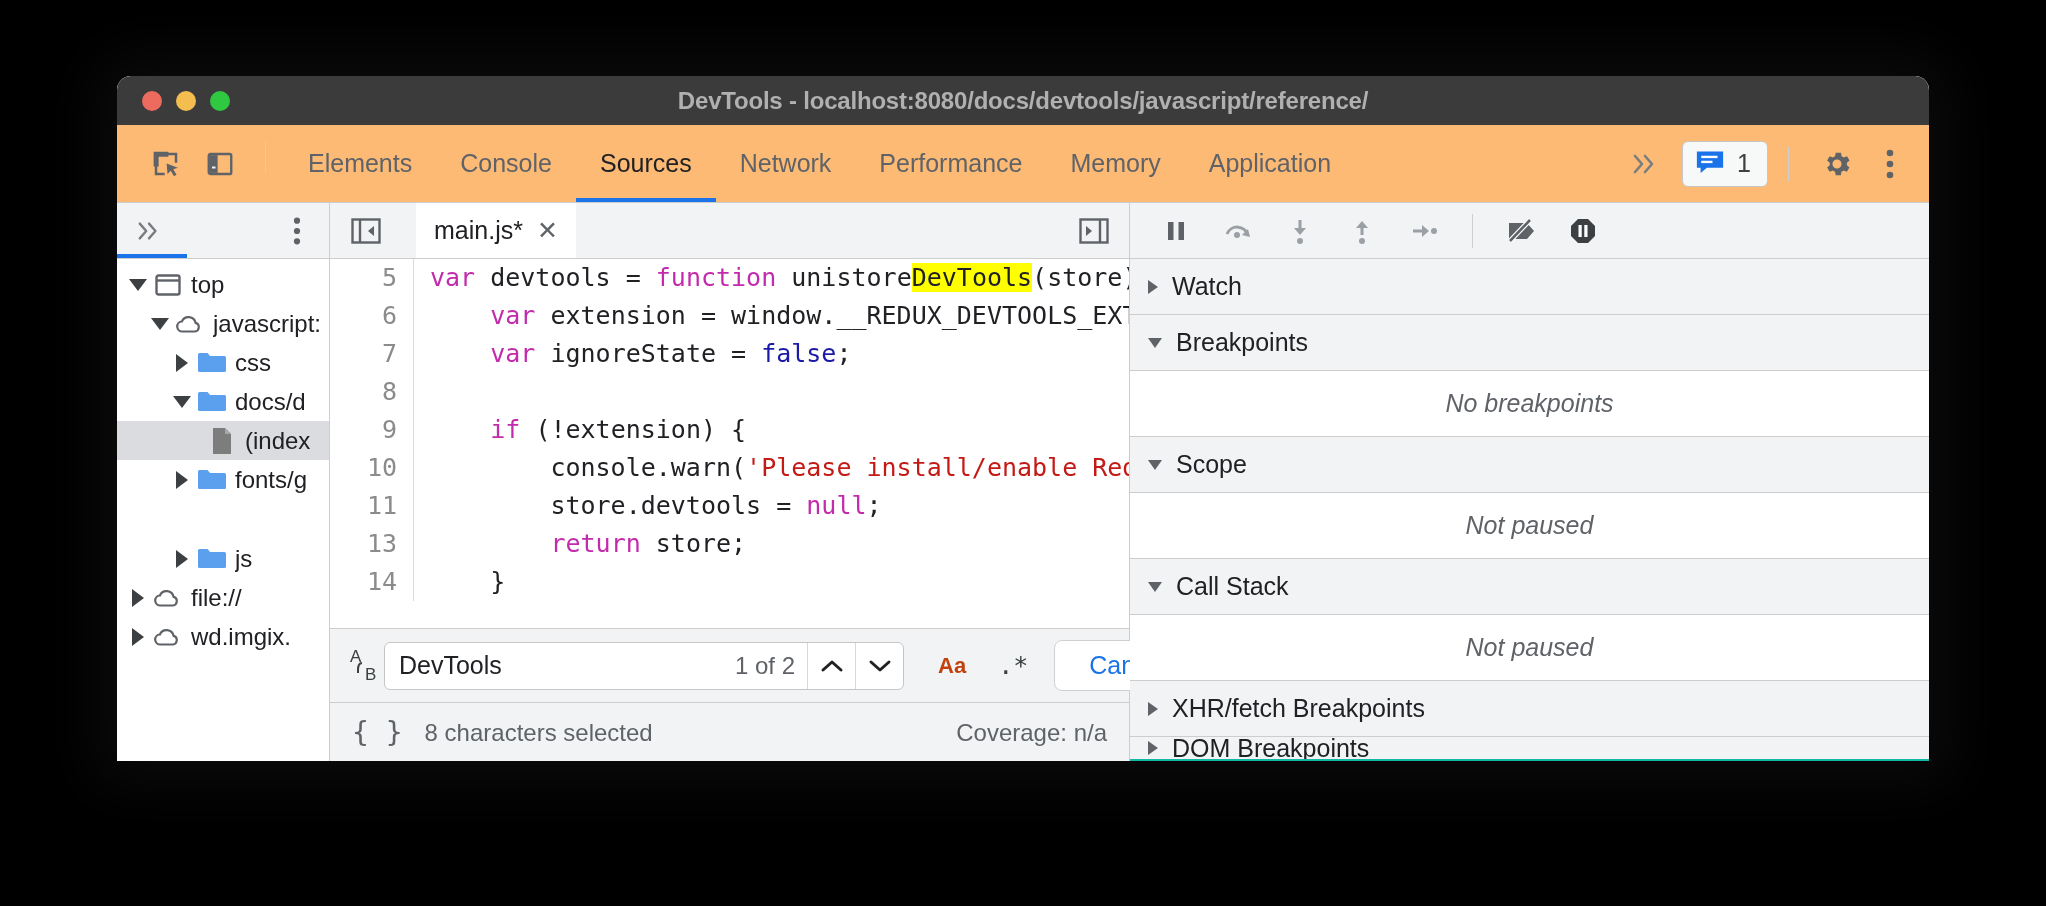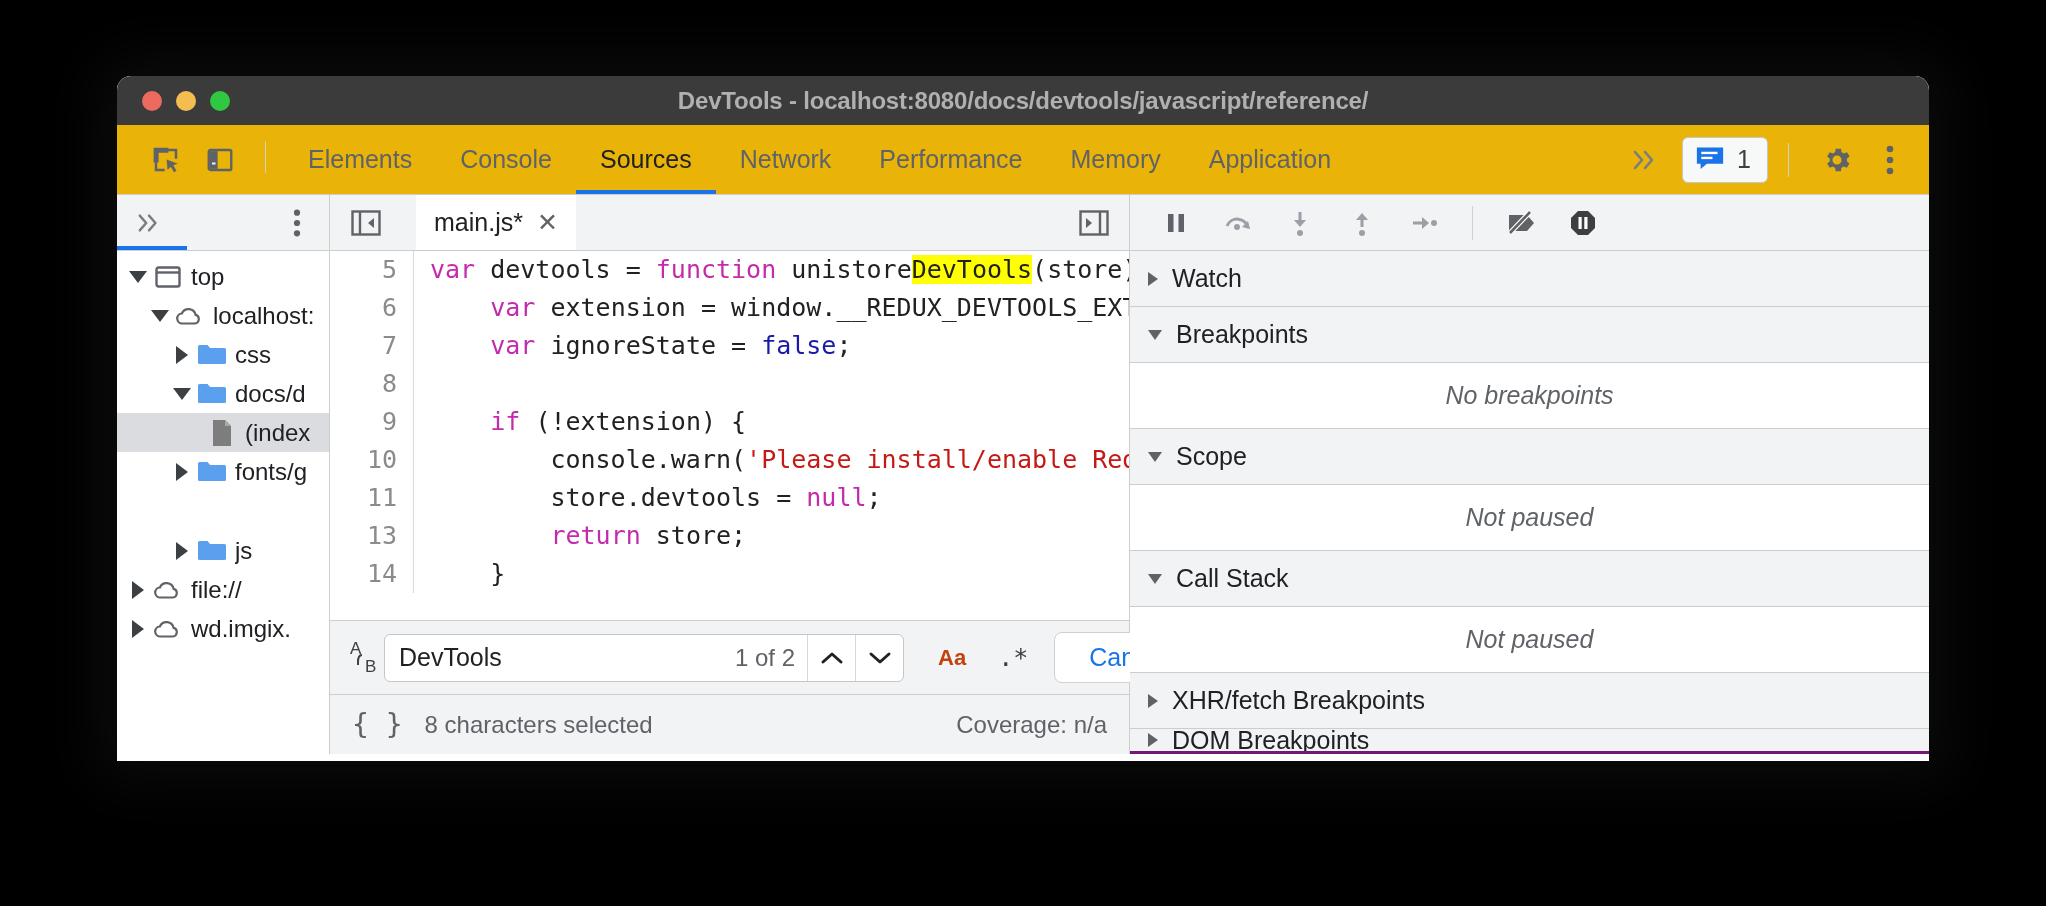--- a/index.html
+++ b/index.html
@@ -36,22 +36,22 @@
   .dot.yellow { background: #f4bd4f; }
   .dot.green { background: #2fc840; }
   .title-text {
     position: absolute; left: 0; right: 0; text-align: center;
     color: #b0b0b0; font-size: 24px; font-weight: bold;
     letter-spacing: -0.2px;
   }
 
   
   .toolbar {
-    height: 70px;
-    background: #eab308;
+    height: 78px;
+    background: #fdba74;
     border-bottom: 1px solid #cdcdcd;
     display: flex; align-items: stretch;
     padding-left: 22px;
   }
   .tb-icon {
     width: 54px; display:flex; align-items:center; justify-content:center;
     cursor: pointer;
   }
   .tb-sep {
     width: 1px; background: #cfcfcf; margin: 16px 18px;
@@ -163,21 +163,21 @@
   }
   
   .statusbar {
     height: 60px; background:#f1f3f4; border-top:1px solid #cdcdcd;
     display:flex; align-items:center; padding: 0 22px; font-size: 24px; color:#5f6368;
   }
   .sbar-brace { font-family:"DejaVu Sans Mono", monospace; font-size: 28px; color:#5f6368; margin-right: 22px; cursor:pointer;}
   .sbar-right { margin-left:auto; }
 
   
-  .debugger { flex:1; display:flex; flex-direction:column; background:#701a75; }
+  .debugger { flex:1; display:flex; flex-direction:column; background:#14b8a6; }
   .dbg-toolbar {
     height: 56px; background:#f1f3f4; border-bottom:1px solid #cdcdcd;
     display:flex; align-items:center; padding-left: 18px; gap: 6px;
   }
   .dbg-btn { width: 56px; height: 100%; display:flex; align-items:center; justify-content:center; cursor:pointer;}
   .dbg-sep { width:1px; height:34px; background:#cfcfcf; margin: 0 14px; }
   .dsection-head {
     height: 56px; background:#f1f3f4; border-bottom:1px solid #cdcdcd;
     display:flex; align-items:center; padding-left: 18px;
     font-size: 25px; color:#202124; cursor:pointer; gap: 14px;
@@ -314,21 +314,21 @@
 
           <div class="tree-row" style="padding-left:30px;">
             <span class="tw">
                 <i class="tri tri-down-sm"></i>
               </span>
             <span class="tree-icon">
               <svg width="30" height="22" viewBox="0 0 30 22">
                   <path d="M7.5 18.5a5 5 0 01-.6-10 7.2 7.2 0 0113.7 1.4 4.4 4.4 0 01-.7 8.6z" fill="none" stroke="#5f6368" stroke-width="2.2"></path>
                 </svg>
             </span>
-            <span class="tree-label">localhost:</span>
+            <span class="tree-label">javascript:</span>
           </div>
 
           <div class="tree-row" style="padding-left:52px;">
             <span class="tw">
                 <i class="tri tri-right-sm"></i>
               </span>
             <span class="tree-icon">
               <svg width="30" height="23" viewBox="0 0 30 23">
                   <path d="M1 3.5a1.5 1.5 0 011.5-1.5h8l2.6 3h14.4a1.5 1.5 0 011.5 1.5v13a1.5 1.5 0 01-1.5 1.5H2.5A1.5 1.5 0 011 19.5z" fill="#5aa0ee"></path>
                 </svg>

